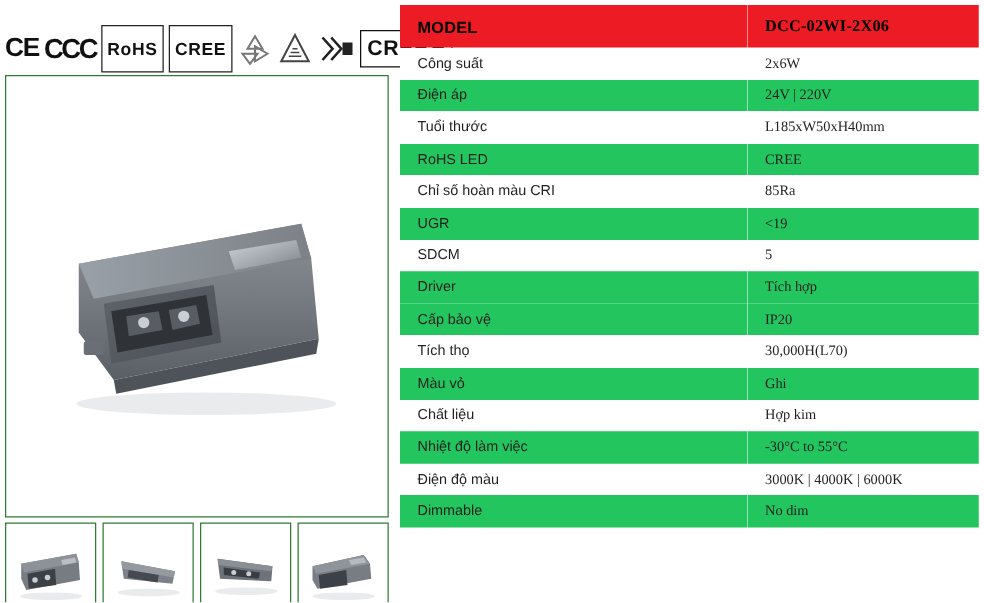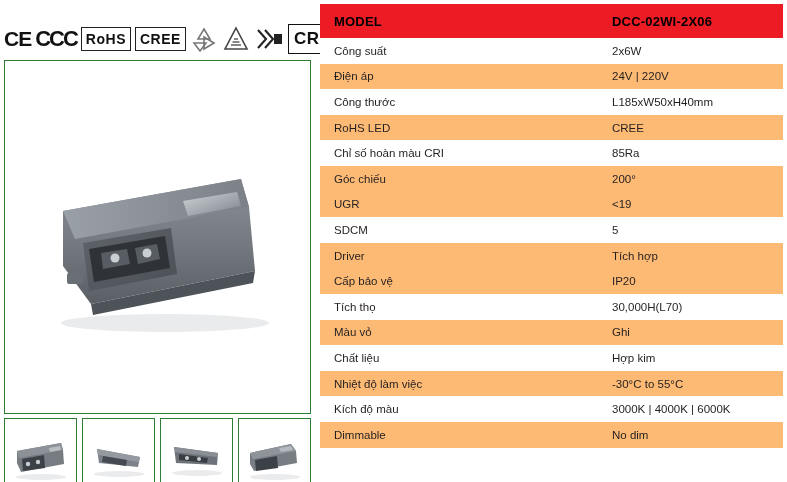--- a/index.html
+++ b/index.html
@@ -39,21 +39,21 @@
     justify-content: center;
     color: #111;
   }
   .cert-box {
     border: 1.4px solid #222;
     padding: 1px 4px;
     font-size: 14px;
     font-weight: 700;
     letter-spacing: .5px;
     line-height: 1;
-    height: 24px;
+    height: 38px;
     display: flex;
     align-items: center;
   }
   .ce-mark { font-size: 21px; font-weight: 700; letter-spacing: -1px; }
   .ccc-mark { font-size: 22px; font-weight: 700; letter-spacing: -2px; }
   .svg-cert svg { display: block; }
   .cree-box {
     border: 1.6px solid #111;
     height: 30px;
     min-width: 66px;
@@ -116,23 +116,23 @@
     white-space: nowrap;
   }
   table.spec th {
     background: #ed1c24;
     color: #000000;
     font-size: 13px;
     font-weight: 700;
     height: 34px;
     letter-spacing: .2px;
   }
-  table.spec th.col-val, table.spec td.col-val { width: 185px; }
+  table.spec th.col-val, table.spec td.col-val { width: 185px; font-family: Liberation Serif, serif; }
   table.spec tr.odd td { background: #ffffff; }
-  table.spec tr.even td { background: #fdba74; }
+  table.spec tr.even td { background: #22c55e; }
   table.spec td.col-name { color: #231f20; }
 </style>
 </head>
 <body>
 
 <div id="page">
 
   <div class="left-panel">
 
     <div class="cert-bar">
@@ -296,36 +296,32 @@
       <tbody>
         <tr class="odd">
           <td class="col-name">Công suất</td>
           <td class="col-val">2x6W</td>
         </tr>
         <tr class="even">
           <td class="col-name">Điện áp</td>
           <td class="col-val">24V | 220V</td>
         </tr>
         <tr class="odd">
-          <td class="col-name">Công thước</td>
+          <td class="col-name">Tuổi thước</td>
           <td class="col-val">L185xW50xH40mm</td>
         </tr>
         <tr class="even">
           <td class="col-name">RoHS LED</td>
           <td class="col-val">CREE</td>
         </tr>
         <tr class="odd">
           <td class="col-name">Chỉ số hoàn màu CRI</td>
           <td class="col-val">85Ra</td>
         </tr>
         <tr class="even">
-          <td class="col-name">Góc chiếu</td>
-          <td class="col-val">200°</td>
-        </tr>
-        <tr class="even">
           <td class="col-name">UGR</td>
           <td class="col-val">&lt;19</td>
         </tr>
         <tr class="odd">
           <td class="col-name">SDCM</td>
           <td class="col-val">5</td>
         </tr>
         <tr class="even">
           <td class="col-name">Driver</td>
           <td class="col-val">Tích hợp</td>
@@ -344,21 +340,21 @@
         </tr>
         <tr class="odd">
           <td class="col-name">Chất liệu</td>
           <td class="col-val">Hợp kim</td>
         </tr>
         <tr class="even">
           <td class="col-name">Nhiệt độ làm việc</td>
           <td class="col-val">-30°C to 55°C</td>
         </tr>
         <tr class="odd">
-          <td class="col-name">Kích độ màu</td>
+          <td class="col-name">Điện độ màu</td>
           <td class="col-val">3000K | 4000K | 6000K</td>
         </tr>
         <tr class="even">
           <td class="col-name">Dimmable</td>
           <td class="col-val">No dim</td>
         </tr>
       </tbody>
     </table>
   </div>
 

